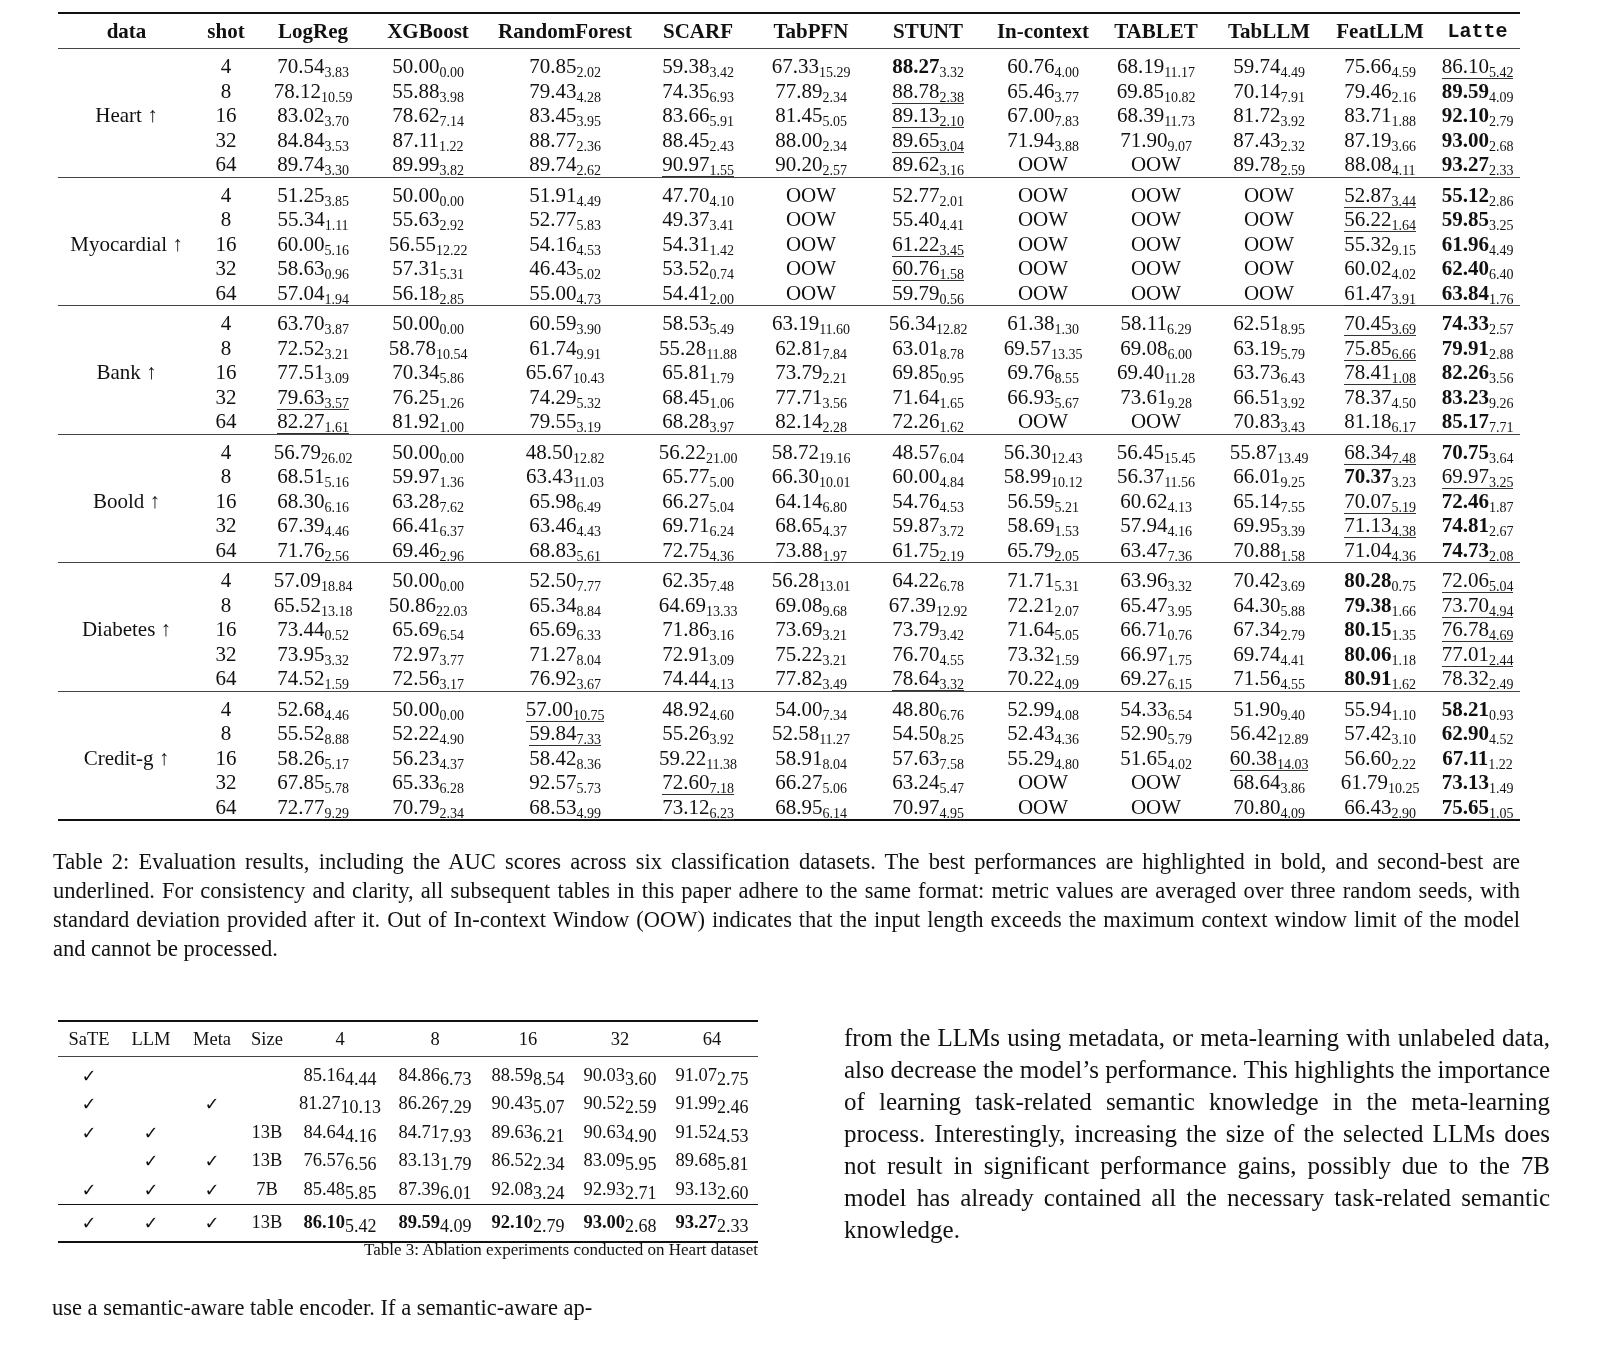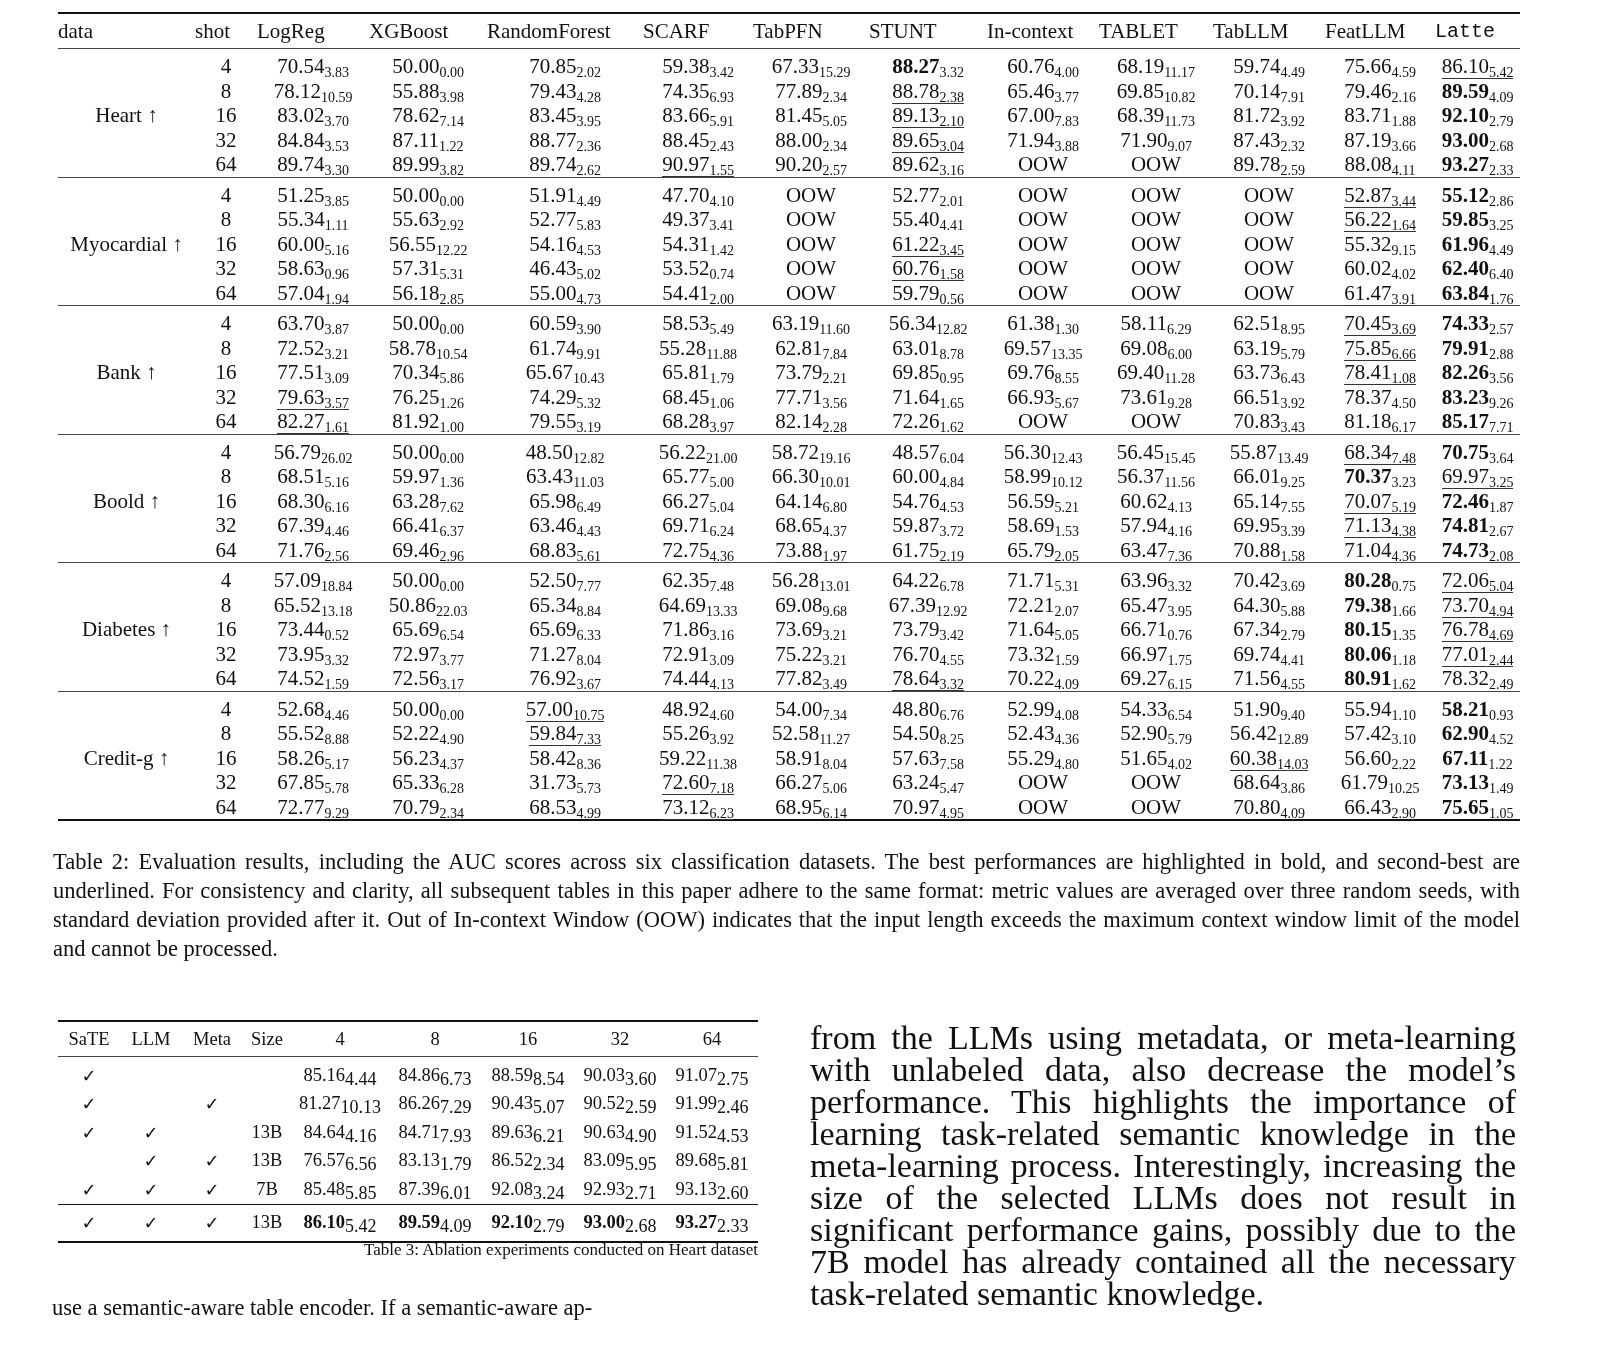--- a/index.html
+++ b/index.html
@@ -1,21 +1,21 @@
 <!DOCTYPE html>
 <html><head>
 <meta charset="utf-8">
 <style>
   html, body { margin: 0; padding: 0; background: #ffffff; }
   body { width: 1620px; height: 1358px; overflow: hidden; position: relative;
          font-family: "Liberation Serif", "DejaVu Serif", serif; color: #111; }
   .t2wrap { position: absolute; left: 58px; top: 12px; width: 1462px; }
   table { border-collapse: collapse; }
   table.t2 { width: 1462px; table-layout: fixed; font-size: 21px; }
-  .t2 th { font-weight: normal; height: 34px; padding: 0; text-align: left; }
+  .t2 th { font-weight: bold; height: 34px; padding: 0; text-align: center; }
   .t2 thead tr { border-top: 2.5px solid #111; border-bottom: 1.5px solid #444; }
   .t2 td { padding: 0; height: 24.5px; text-align: center; white-space: nowrap; line-height: 24px; }
   .t2 tbody.grp { border-bottom: 1.5px solid #444; }
   .t2 tbody.grp.last { border-bottom: 2px solid #111; }
   .t2 tbody.grp tr:first-child td { padding-top: 5px; }
   .latte-hdr { font-family: "Liberation Mono", "DejaVu Sans Mono", monospace; font-weight: bold; font-size: 20px; }
   .ds { text-align: center; }
   .cell sub { font-size: 14px; vertical-align: -4px; line-height: 0; }
   .cell.b .v { font-weight: bold; }
   .cell.u { border-bottom: 1.3px solid #333; padding-bottom: 0; }
@@ -28,22 +28,22 @@
   .t3 td { height: 28.5px; padding: 0; text-align: center; white-space: nowrap; }
   .t3 tbody.body tr:first-child td { padding-top: 4px; }
   .t3 tbody.final { border-top: 1.5px solid #111; border-bottom: 2px solid #111; }
   .t3 tbody.final td { height: 36px; }
   .t3 .cell sub { font-size: 18px; }
   .check { font-family: "DejaVu Sans", sans-serif; font-size: 18px; }
   .caption3 { position: absolute; left: 58px; top: 1235px; width: 700px; text-align: right;
               font-size: 17px; line-height: 29px; }
   .cutoff { position: absolute; left: 52px; top: 1293px; width: 710px; font-size: 22.5px; line-height: 29px;
             white-space: nowrap; overflow: hidden; }
-  .bodytext { position: absolute; left: 810px; top: 1022px; width: 706px;
-              font-size: 34px; line-height: 32px; text-align: justify; }
+  .bodytext { position: absolute; left: 844px; top: 1022px; width: 706px;
+              font-size: 25px; line-height: 32px; text-align: justify; }
 </style>
 </head>
 <body>
 
 <div class="t2wrap">
   <table class="t2">
     <colgroup>
       <col style="width:137px">
         <col style="width:62px">
         <col style="width:112px">
@@ -481,21 +481,21 @@
           <td><span class="cell"><span class="v">55.29</span><sub>4.80</sub></span></td>
           <td><span class="cell"><span class="v">51.65</span><sub>4.02</sub></span></td>
           <td><span class="cell u"><span class="v">60.38</span><sub>14.03</sub></span></td>
           <td><span class="cell"><span class="v">56.60</span><sub>2.22</sub></span></td>
           <td><span class="cell b"><span class="v">67.11</span><sub>1.22</sub></span></td>
         </tr>
         <tr>
           <td>32</td>
           <td><span class="cell"><span class="v">67.85</span><sub>5.78</sub></span></td>
           <td><span class="cell"><span class="v">65.33</span><sub>6.28</sub></span></td>
-          <td><span class="cell"><span class="v">31.73</span><sub>5.73</sub></span></td>
+          <td><span class="cell"><span class="v">92.57</span><sub>5.73</sub></span></td>
           <td><span class="cell u"><span class="v">72.60</span><sub>7.18</sub></span></td>
           <td><span class="cell"><span class="v">66.27</span><sub>5.06</sub></span></td>
           <td><span class="cell"><span class="v">63.24</span><sub>5.47</sub></span></td>
           <td><span class="oow">OOW</span></td>
           <td><span class="oow">OOW</span></td>
           <td><span class="cell"><span class="v">68.64</span><sub>3.86</sub></span></td>
           <td><span class="cell"><span class="v">61.79</span><sub>10.25</sub></span></td>
           <td><span class="cell b"><span class="v">73.13</span><sub>1.49</sub></span></td>
         </tr>
         <tr>

